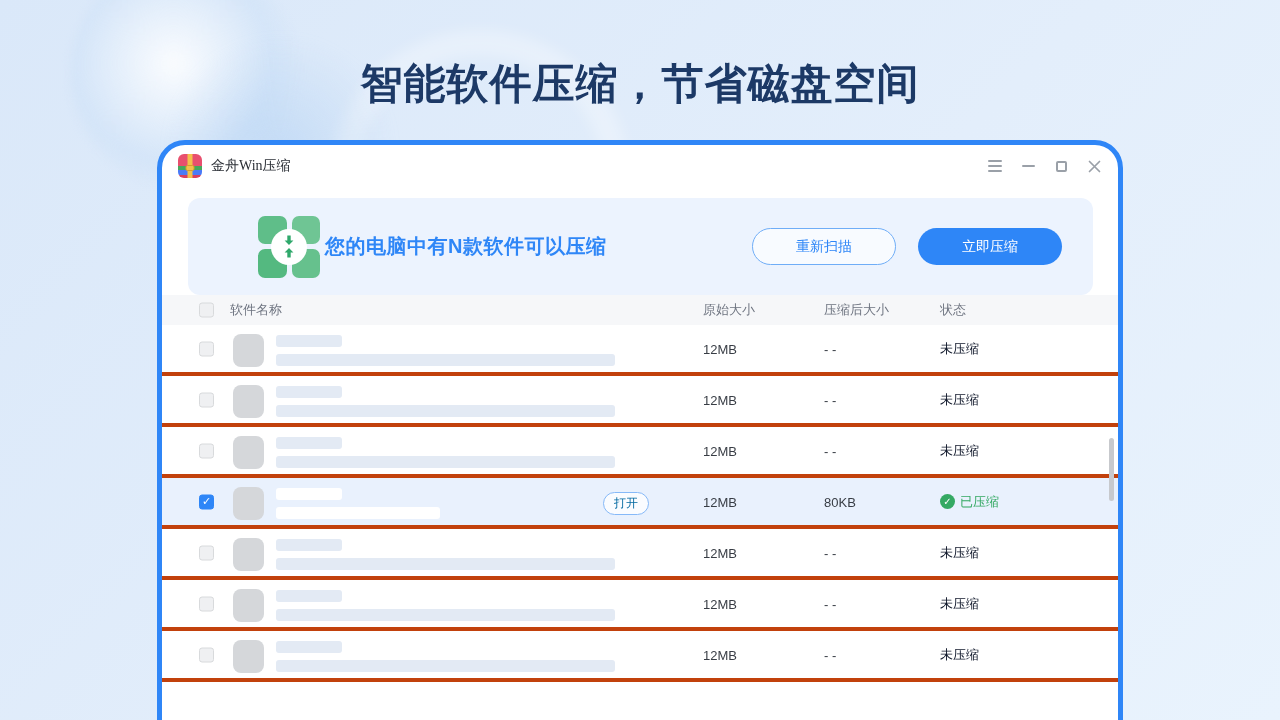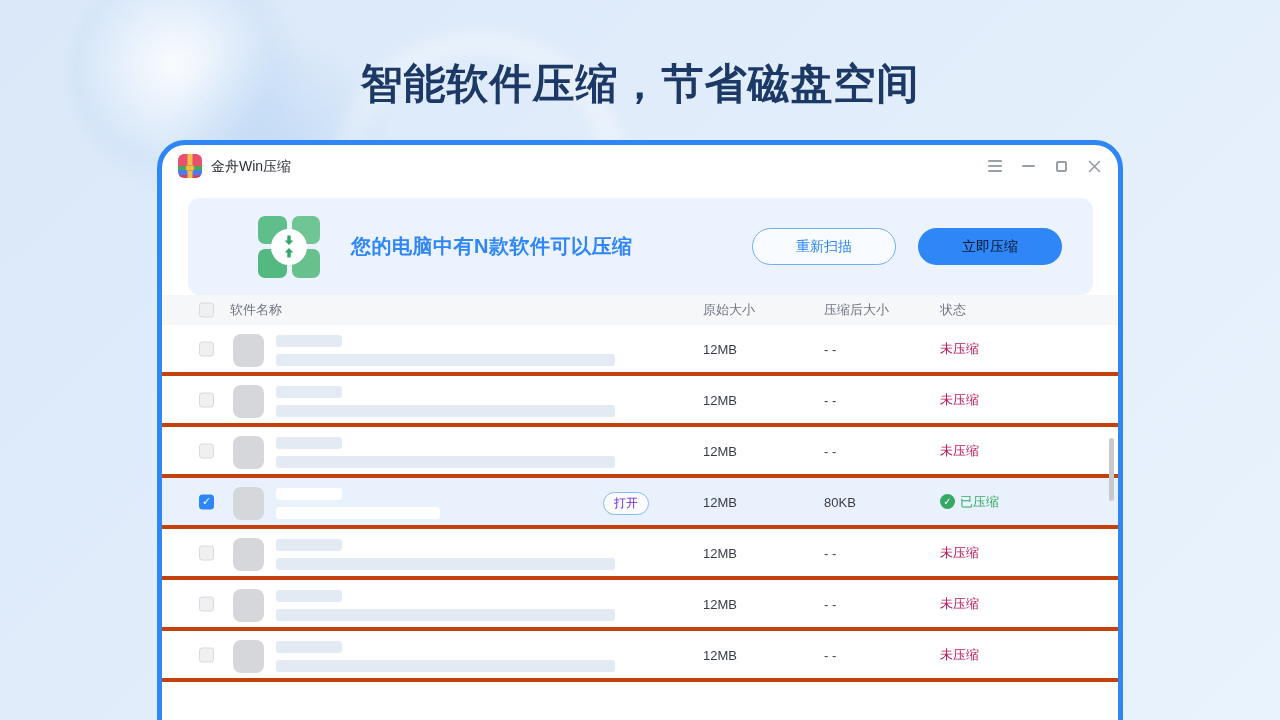--- a/index.html
+++ b/index.html
@@ -25,46 +25,46 @@
   .app-window { position:absolute; left:157px; top:140px; width:966px; height:610px;
     background:#FFFFFF; border:5px solid #2F86F7; border-radius:28px; overflow:hidden; }
 
   .titlebar { height:53px; display:flex; align-items:flex-start; padding:9px 16px 0 16px; }
   .app-icon { width:24px; height:24px; border-radius:6px; position:relative; overflow:hidden; flex:0 0 auto;
     background:linear-gradient(#E8506E 0%, #E8506E 48%, #44A95C 48%, #44A95C 66%, #4A7BF7 66%, #4A7BF7 86%, #D8405F 86%, #D8405F 100%); }
   .app-icon .zipper { position:absolute; left:50%; top:0; width:5px; height:100%; transform:translateX(-50%);
     background:#F3C14B; }
   .app-icon .buckle { position:absolute; left:50%; top:11px; width:9px; height:6px; transform:translateX(-50%);
     background:#F3C14B; border:1px solid #D79E2B; border-radius:2px; }
-  .win-title { margin-left:9px; font-size:14px; color:#2B2F36; line-height:24px; }
+  .win-title { margin-left:9px; font-size:14px; color:#2B2F36; line-height:24px;font-family:Liberation Serif, serif; }
 
   .win-controls { margin-left:auto; display:flex; align-items:center; gap:17px; height:24px; }
   .ctrl { width:16px; height:16px; display:flex; align-items:center; justify-content:center; cursor:pointer; }
   .ic-menu { display:flex; flex-direction:column; gap:3px; width:14px; }
   .ic-menu i { display:block; height:2px; background:#9AA0A8; border-radius:1px; }
   .ic-min { width:13px; height:2px; background:#9AA0A8; border-radius:1px; }
   .ic-max { width:11px; height:11px; border:2px solid #9AA0A8; border-radius:2px; }
 
   
   .banner { margin:0 25px 0 26px; height:97px; background:#ECF3FE; border-radius:12px;
     display:flex; align-items:center; padding:0 31px 0 70px; }
   .banner-icon { position:relative; width:62px; height:62px; flex:0 0 auto;
     display:grid; grid-template-columns:1fr 1fr; grid-template-rows:1fr 1fr; gap:5px; }
   .banner-icon .sq { border-radius:7px; }
   .sq1 { background:#5FBE89; } .sq2 { background:#6FC594; } .sq3 { background:#54B980; } .sq4 { background:#66C18D; }
   .banner-icon .core { position:absolute; left:50%; top:50%; width:36px; height:36px; transform:translate(-50%,-50%);
     background:#FFFFFF; border-radius:50%; display:flex; align-items:center; justify-content:center; }
-  .banner-text { margin-left:31px; }
+  .banner-text { margin-left:5px; }
   .banner-title { font-size:20px; font-weight:bold; color:#2E86F7; letter-spacing:0.5px; }
   .banner-sub { margin-top:9px; font-size:13px; color:#8B93A1; }
   .banner-actions { margin-left:auto; display:flex; gap:22px; }
   .btn { height:37px; width:144px; border-radius:19px; font-size:14px; display:flex;
     align-items:center; justify-content:center; cursor:pointer; }
   .btn-outline { border:1px solid #6FADF7; color:#2E86F7; background:rgba(255,255,255,0.65);font-family:Liberation Serif, serif; }
-  .btn-primary { background:#2E86F7; color:#0f172a; border:none; }
+  .btn-primary { background:#2E86F7; color:#ffffff; border:none; }
 
   
   .records-bar { height:42px; display:flex; align-items:center; justify-content:flex-end;
     padding-right:36px; gap:6px; font-size:13px; color:#4E545E; cursor:pointer; }
 
   
   .thead { position:relative; height:30px; background:#F6F7F9; font-size:13px; color:#6E7480; }
   .thead span { position:absolute; top:50%; transform:translateY(-50%); }
   .col-name { left:68px; } .col-size { left:541px; } .col-comp { left:662px; } .col-status { left:778px; }
 
@@ -77,27 +77,27 @@
   .row.selected { background:#E9F1FD; }
   .app-thumb { position:absolute; left:71px; top:9px; width:31px; height:33px; background:#D5D7DA; border-radius:8px; }
   .bar { position:absolute; background:#E3EAF4; height:12px; border-radius:3px; }
   .bar-short { left:114px; top:10px; width:66px; }
   .bar-long  { left:114px; top:29px; width:339px; }
   .row.selected .bar { background:#FFFFFF; }
   .row.selected .bar-long { width:164px; }
 
   .cell { position:absolute; top:50%; transform:translateY(-50%); font-size:13px; color:#383D45; }
   .cell-size { left:541px; } .cell-comp { left:662px; }
-  .cell-status { left:778px; color:#be185d; cursor:pointer; }
+  .cell-status { left:778px; color:#0f172a; cursor:pointer; }
   .row.selected .cell-status { color:#35A963; display:flex; align-items:center; gap:5px; cursor:default; }
   .ok-badge { width:15px; height:15px; border-radius:50%; background:#35A963; color:#fff;
     display:flex; align-items:center; justify-content:center; font-size:10px; font-weight:bold; }
 
   .open-btn { position:absolute; left:441px; top:14px; width:46px; height:23px; border-radius:12px;
-    border:1px solid #86B9F8; background:#FAFCFF; color:#6d28d9; font-size:12px;
+    border:1px solid #86B9F8; background:#FAFCFF; color:#0369a1; font-size:12px;
     display:flex; align-items:center; justify-content:center; cursor:pointer; }
 
   .scroll-thumb { position:absolute; right:4px; top:293px; width:5px; height:63px;
     background:#C7C9CD; border-radius:3px; cursor:pointer; }
 </style>
 </head>
 <body>
 
 <div class="deco-blob1"></div>
 <div class="deco-ring"></div>

